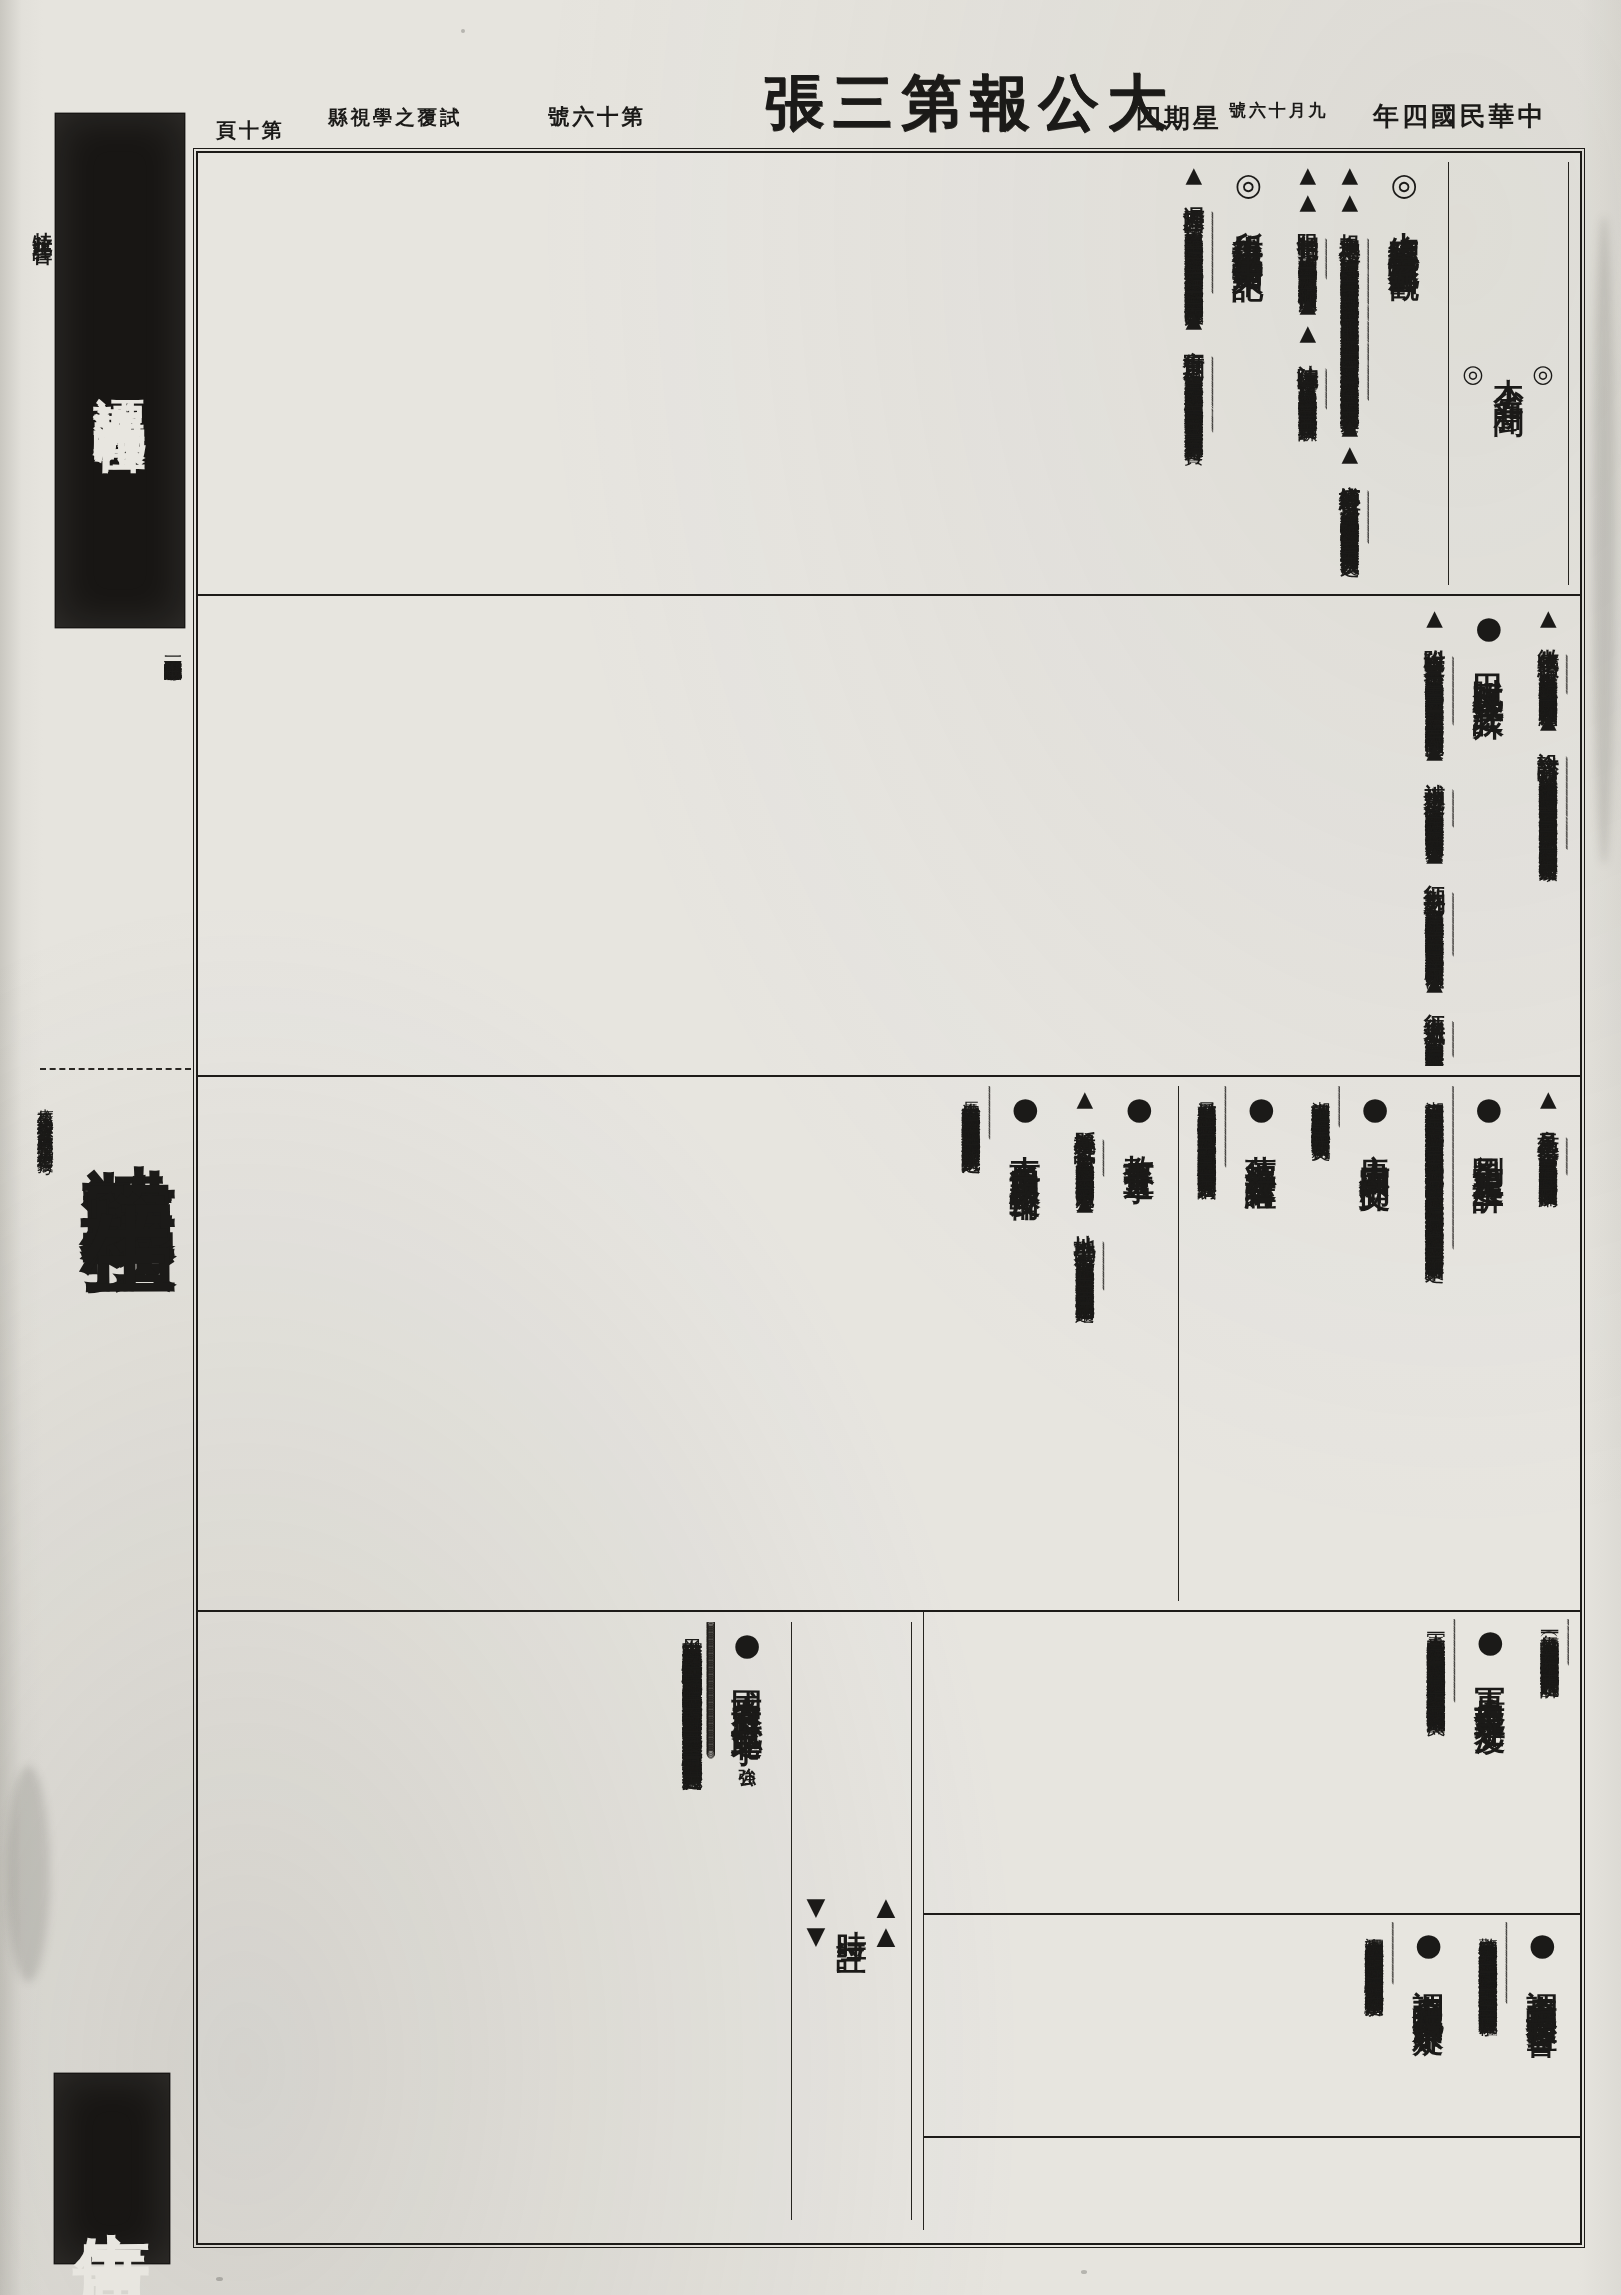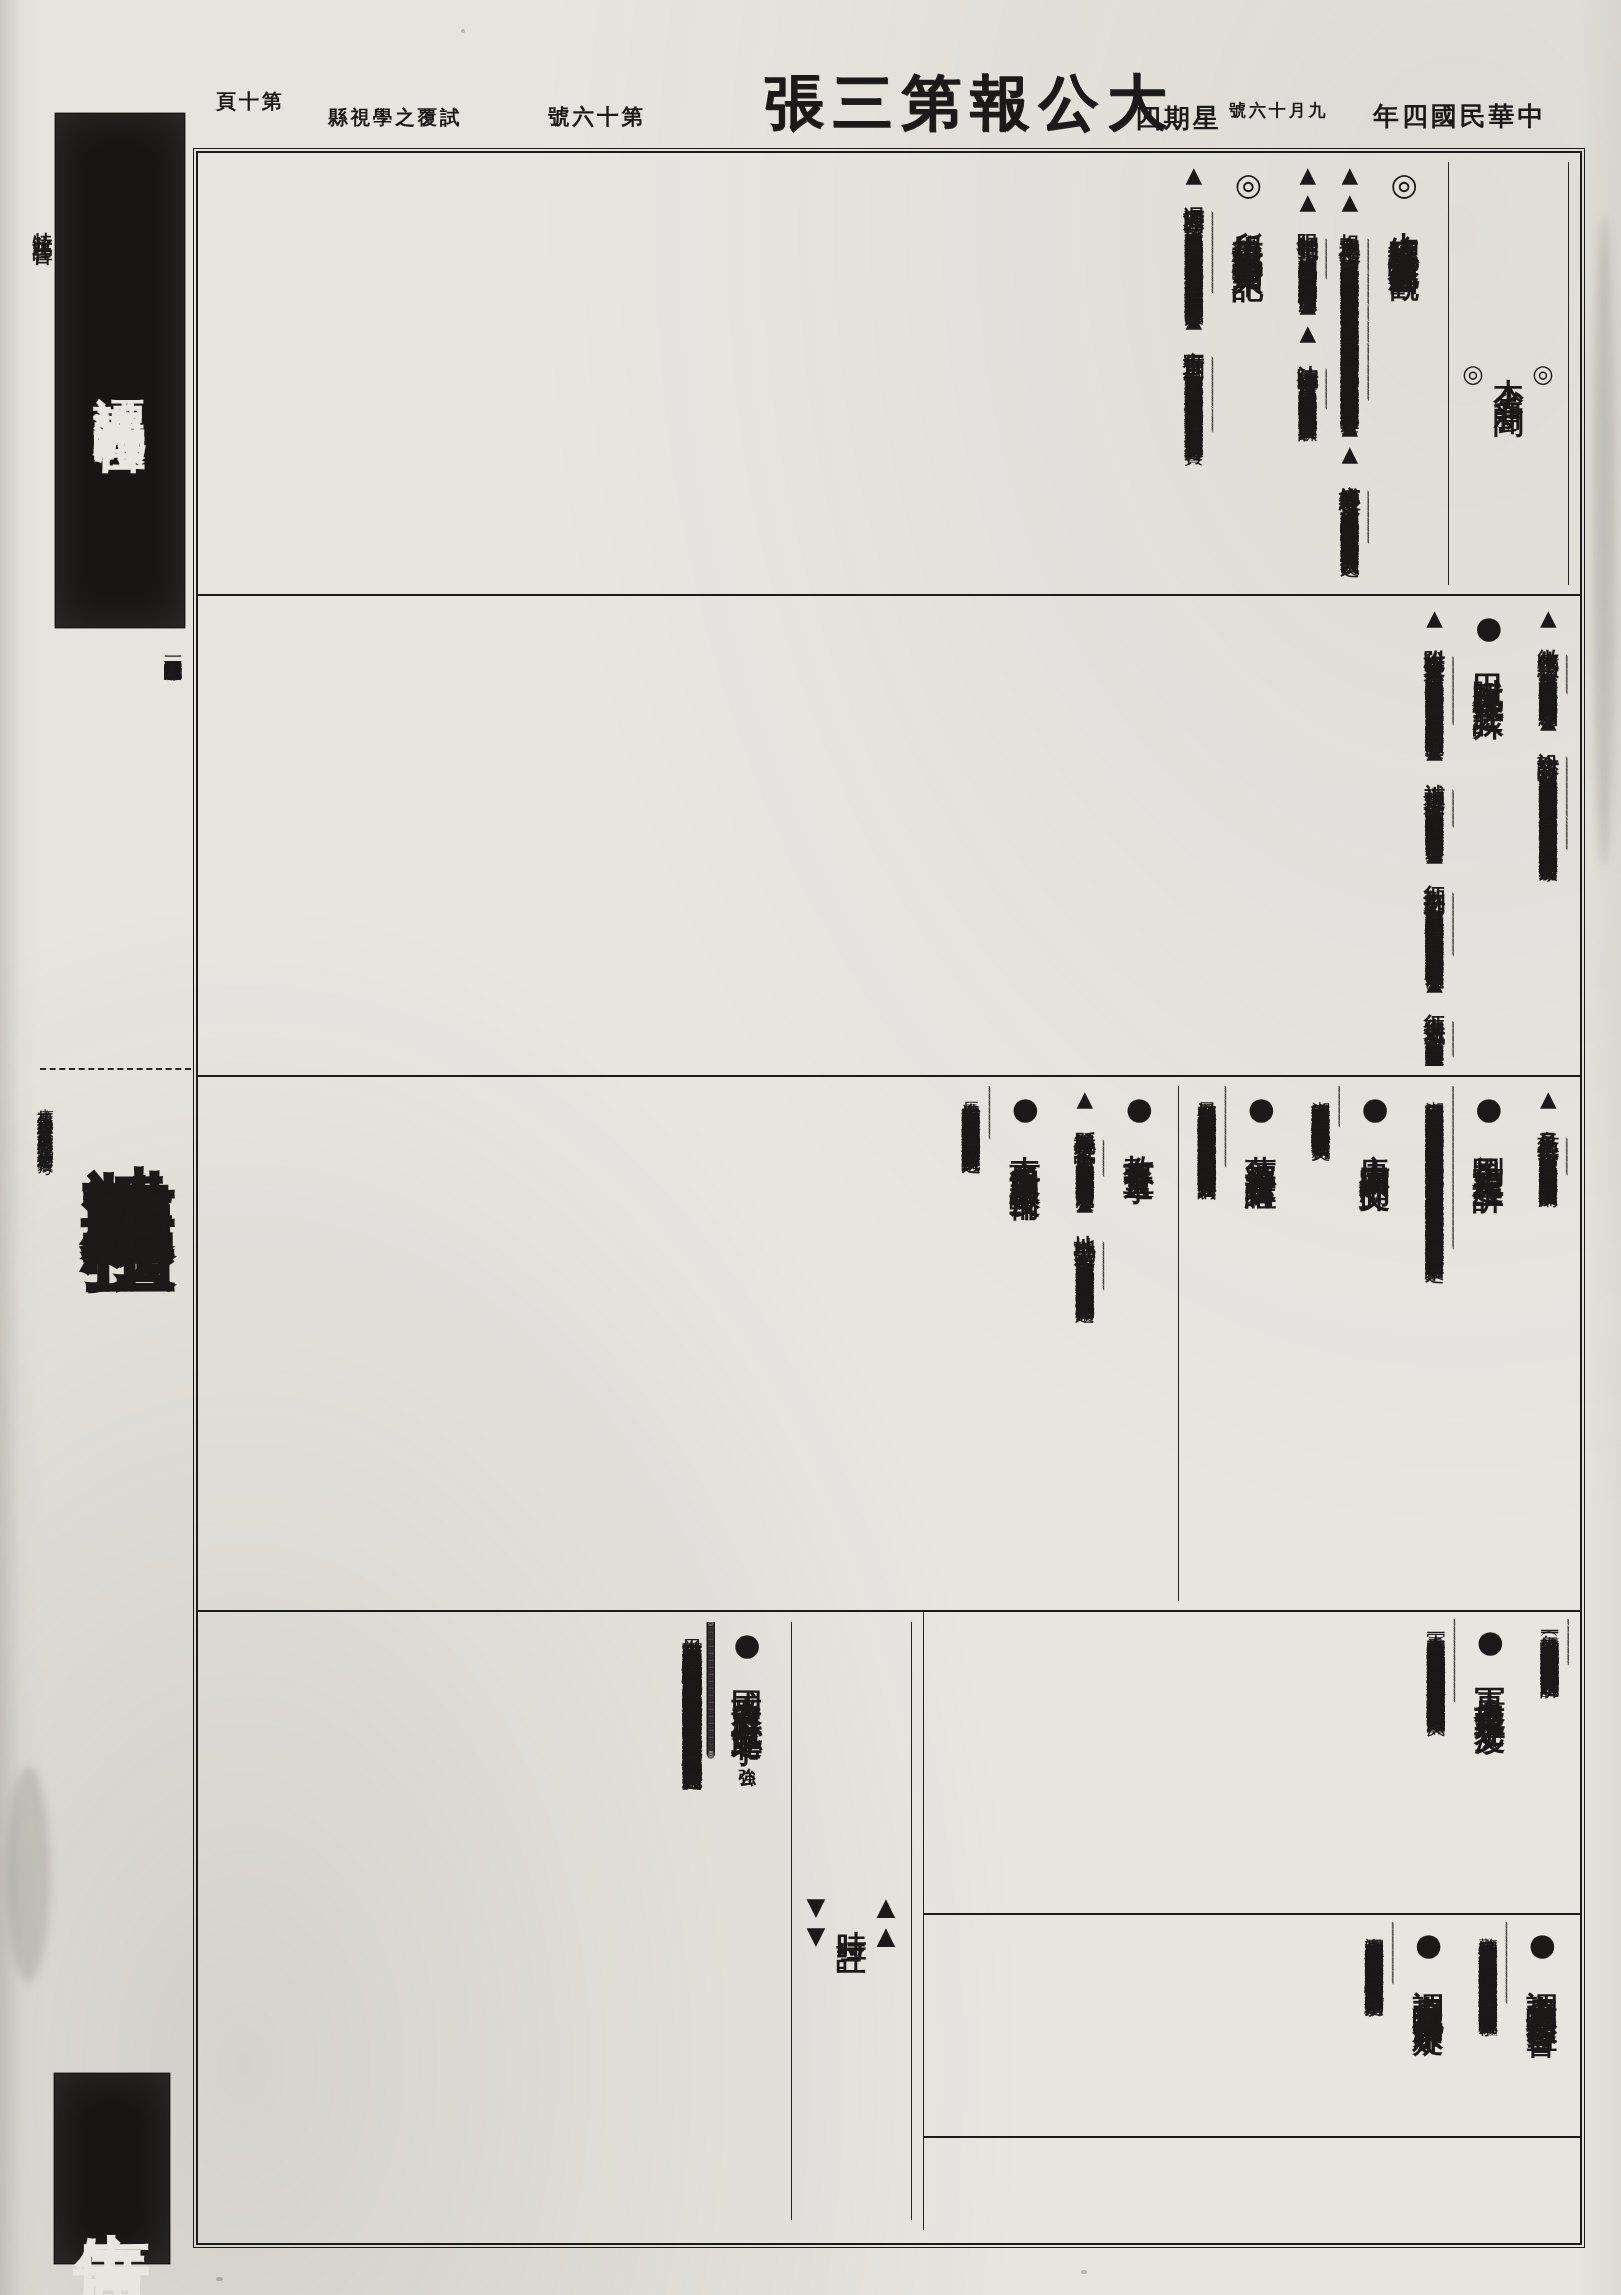--- a/index.html
+++ b/index.html
@@ -83,21 +83,21 @@
 </head>
 <body>
 
 <div>
   <span class="hdr-item" style="top:99px;left:1373px;font-size:26px">年四國民華中</span>
   <span class="hdr-item" style="top:99px;left:1229px;font-size:17px">號六十月九</span>
   <span class="hdr-item" style="top:101px;left:1135px;font-size:26px">四期星</span>
   <span class="masthead">張三第報公大</span>
   <span class="hdr-item" style="top:102px;left:548px;font-size:21.6px">號六十第</span>
   <span class="hdr-item" style="top:104px;left:328px;font-size:19.5px">縣視學之覆試</span>
-  <span class="hdr-item" style="top:88px;left:216px;font-size:20px">頁十第</span>
+  <span class="hdr-item" style="top:117px;left:216px;font-size:20px">頁十第</span>
 </div>
 
 <div class="vtext" id="notice-side">特此謹告</div>
 <div id="callig-block" class="black-block">
   <span class="vtext">譚鴻記派報社啓</span>
 </div>
 <div class="vtext" id="agency-ad">本社開設長沙歷有年所派銷北京上海各省各埠各種報章一概俱全價值特別公道如蒙各界諸君賜顧請至府正街坐東朝西門面敝派報社訂購即當每日着工送上若係外縣無論每日郵寄不誤</div>
 <div class="wavy"></div>
 <div class="vtext" id="school-side">本校原係第二法政學校奉敎育部改爲達材法政專門學校凡有志法政之士均可報名投考</div>
 <div class="vtext" id="school-main">達材法政專門學校招生</div>

